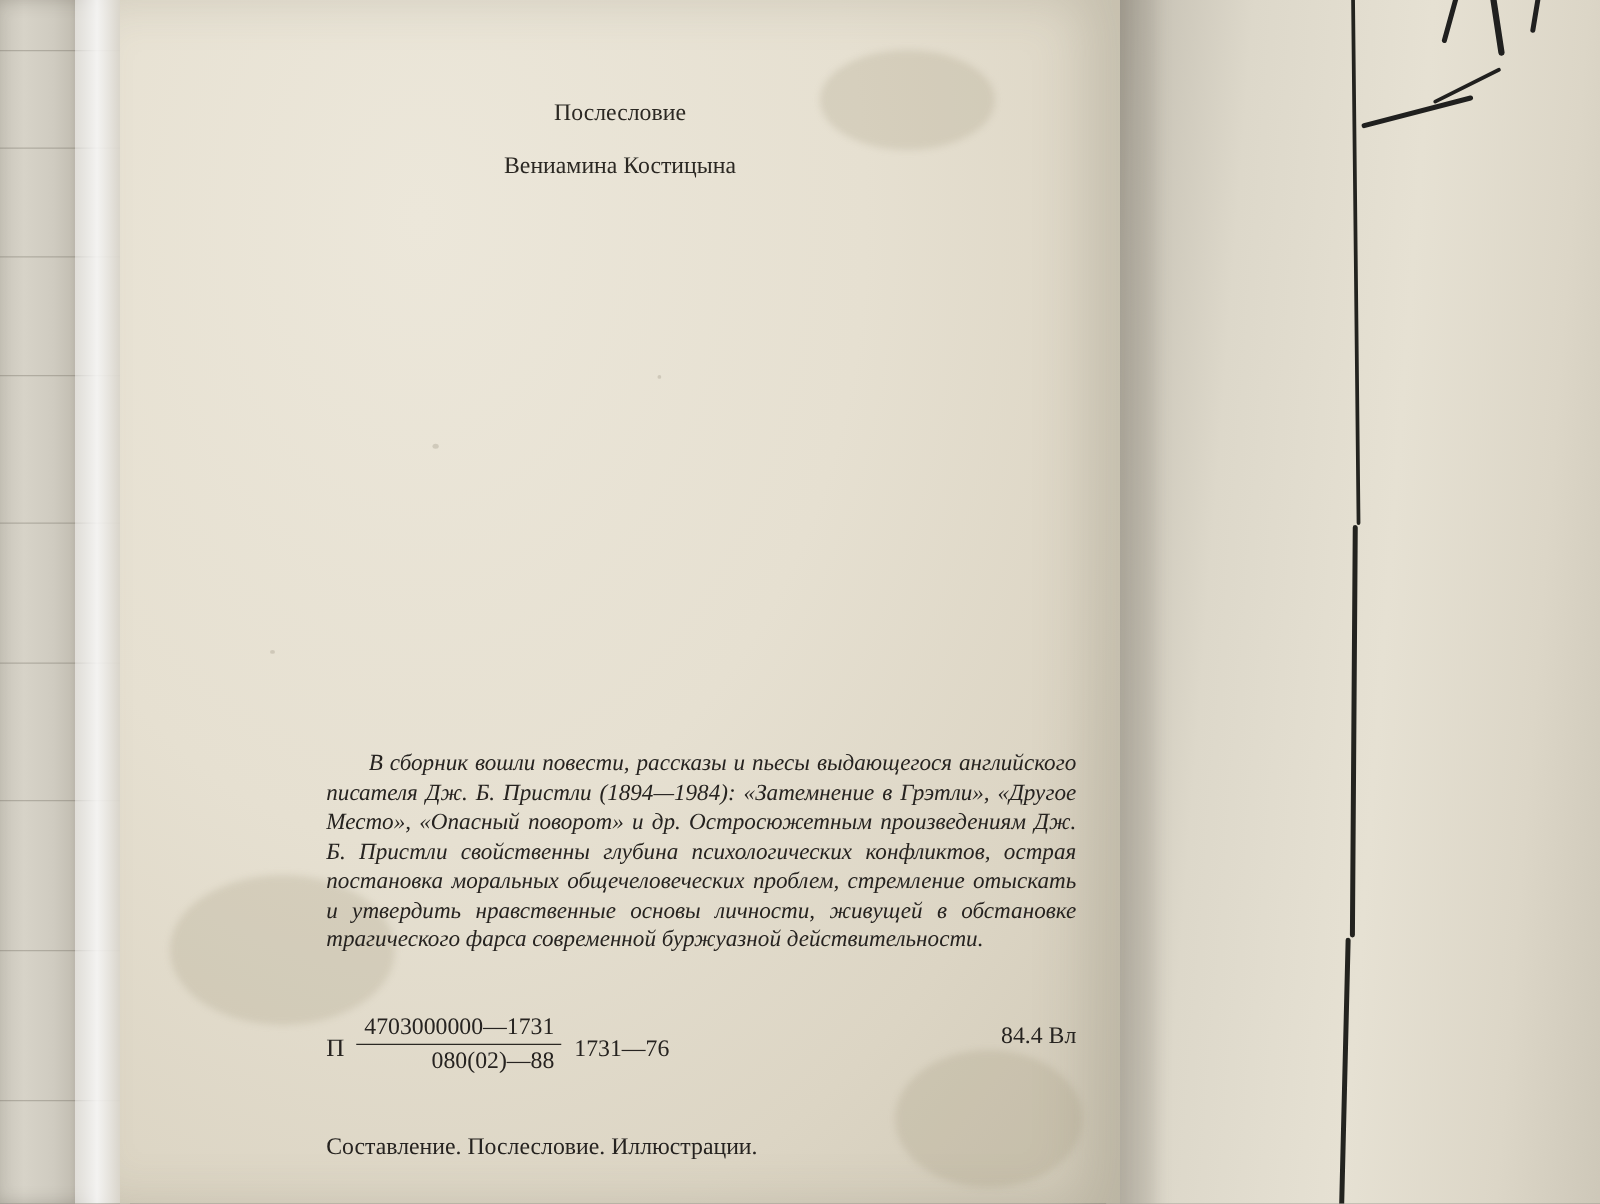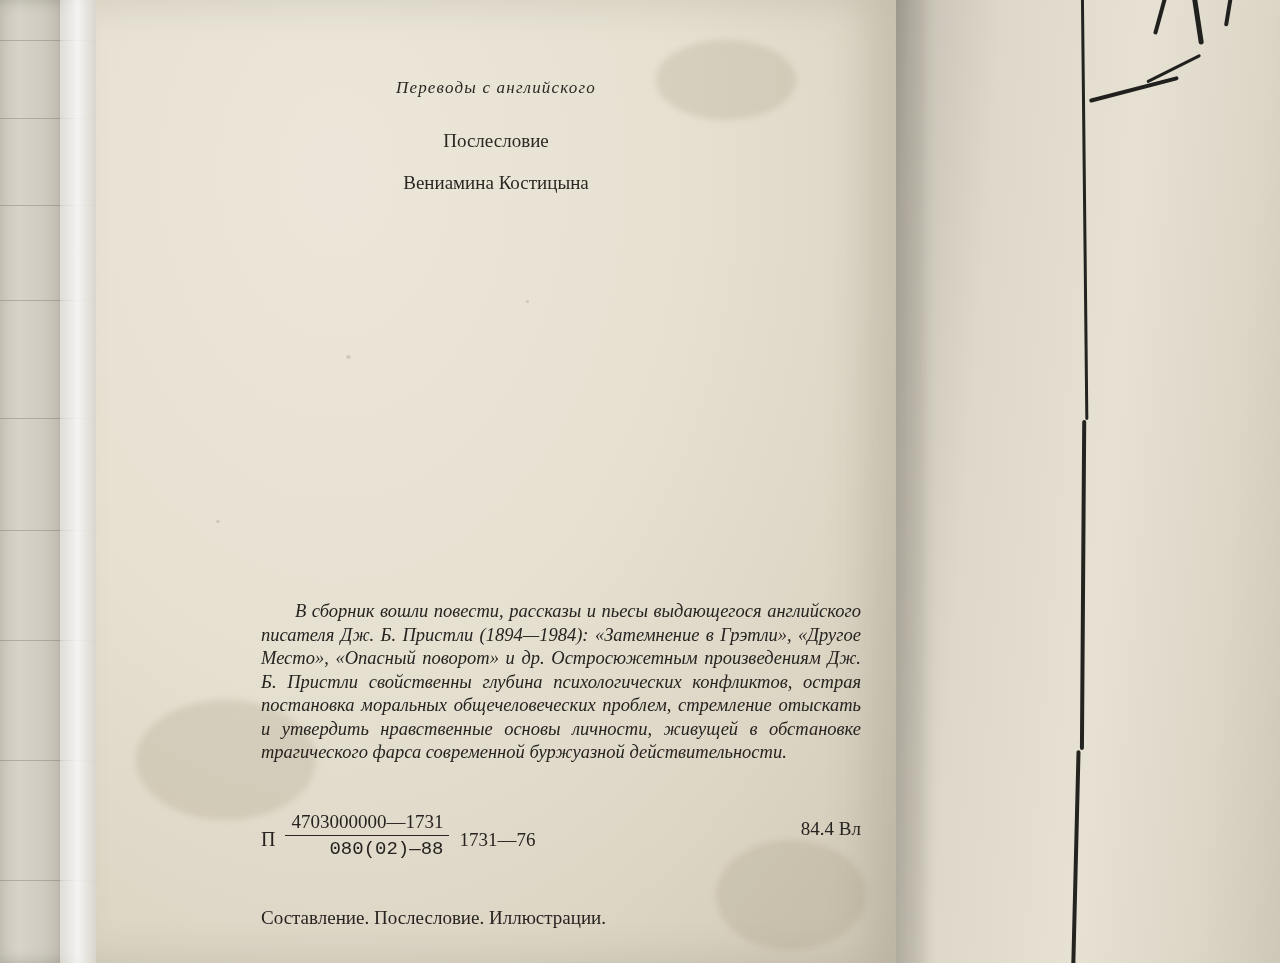--- a/index.html
+++ b/index.html
@@ -177,21 +177,21 @@
     font-size: 20px;
     margin-right: 10px;
     padding-top: 8px;
   }
   .fraction {
     display: inline-block;
     text-align: right;
     line-height: 24px;
   }
   .fraction .num { padding: 0 6px 1px 6px; }
-  .fraction .den { border-top: 1.5px solid #2b2823; padding: 1px 6px 0 6px; font-family: Liberation Mono, monospace; }
+  .fraction .den { border-top: 1.5px solid #2b2823; padding: 1px 6px 0 6px; }
   .class-left .tail {
     margin-left: 10px;
     padding-top: 8px;
   }
   .class-right {
     position: absolute;
     right: 0; top: 16px;
     font-size: 19px;
   }
 
@@ -247,21 +247,20 @@
     <div class="blot" style="left:560px; top:40px;  width:140px; height:80px;"></div>
     <div class="blot" style="left:40px;  top:700px; width:180px; height:120px;"></div>
     <div class="blot" style="left:620px; top:840px; width:150px; height:110px;"></div>
     <div class="speck" style="left:250px; top:355px; width:5px; height:4px;"></div>
     <div class="speck" style="left:430px; top:300px; width:3px; height:3px;"></div>
     <div class="speck" style="left:120px; top:520px; width:4px; height:3px;"></div>
 
     <div class="content">
 
       <div class="credits">
-        <div class="translated">Переводы с английского</div>
         <div class="line">Послесловие</div>
         <div class="gap"></div>
         <div class="line">Вениамина Костицына</div>
       </div>
 
 
       <div class="annotation">В сборник вошли повести, рассказы и пьесы выдающегося английского писателя Дж. Б. Пристли (1894—1984): «Затемнение в Грэтли», «Другое Место», «Опасный поворот» и др. Остросюжетным произведениям Дж. Б. Пристли свойственны глубина психологических конфликтов, острая постановка моральных общечеловеческих проблем, стремление отыскать и утвердить нравственные основы личности, живущей в обстановке трагического фарса современной буржуазной действительности.</div>
 
       <div class="class-row">
         <div class="class-left">

